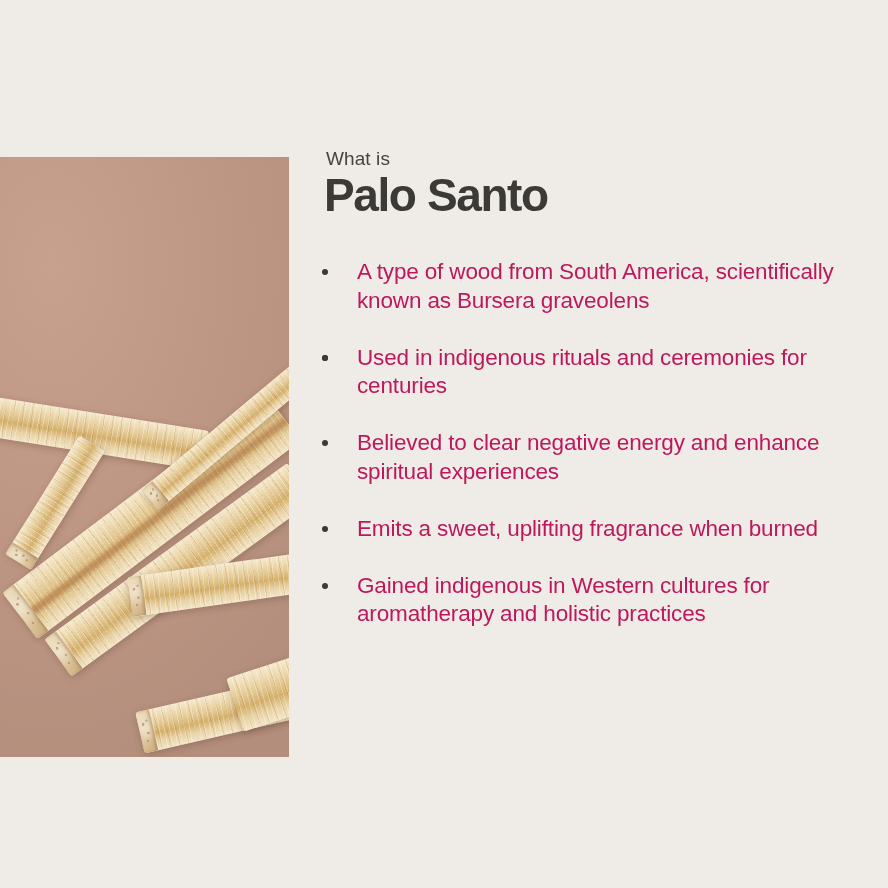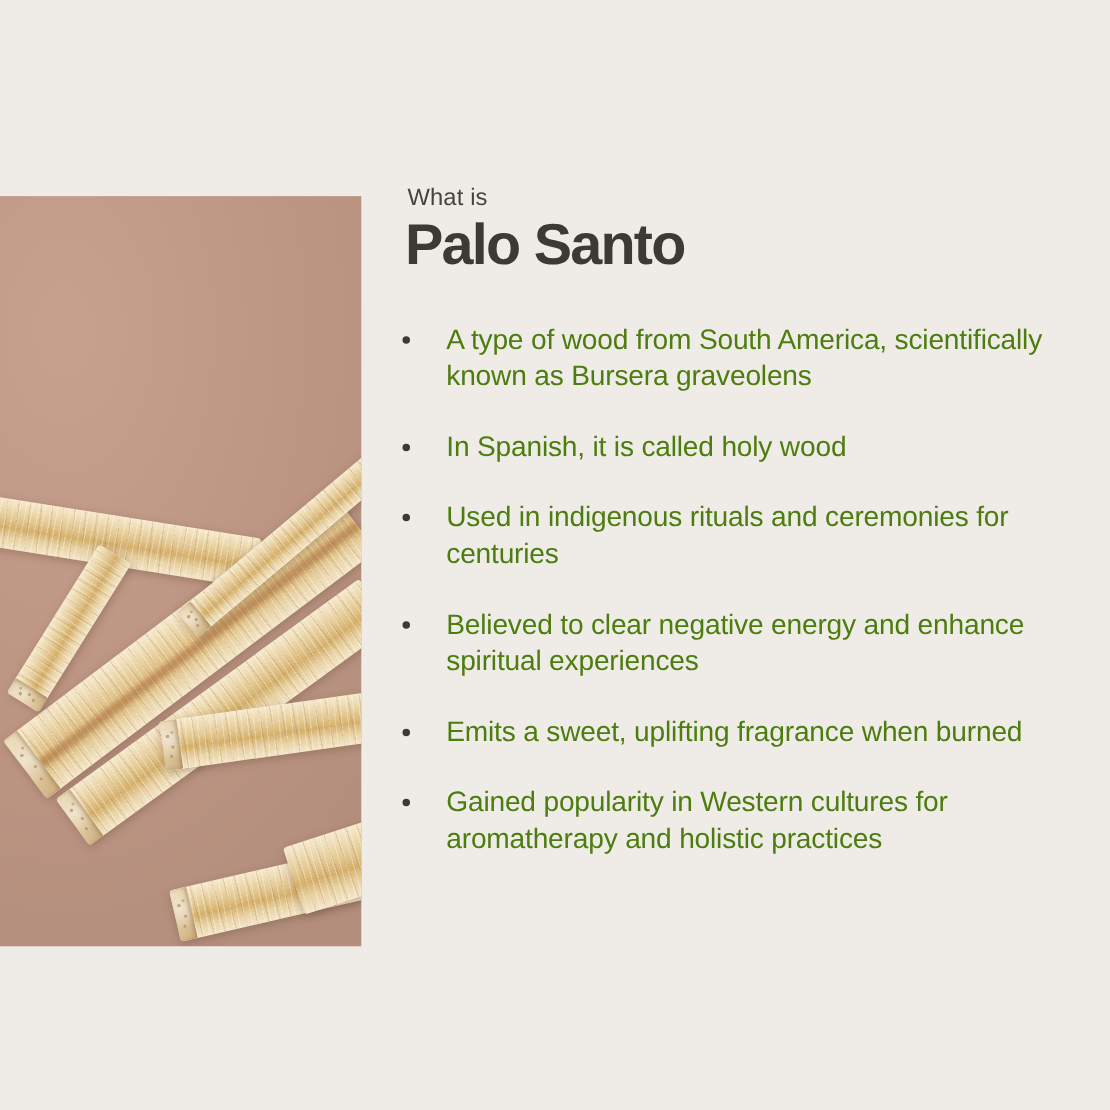--- a/index.html
+++ b/index.html
@@ -146,21 +146,21 @@
     padding: 0;
     list-style: none;
   }
 
   .bullet {
     position: relative;
     padding-left: 35px;
     margin-bottom: 28px;
     font-size: 22.5px;
     line-height: 1.28;
-    color: #4d7c0f;
+    color: #be185d;
     letter-spacing: -0.15px;
     max-width: 500px;
   }
   .bullet:last-child { margin-bottom: 0; }
 
   .bullet .dot {
     position: absolute;
     left: 0;
     top: 11px;
     width: 6px;
@@ -250,34 +250,33 @@
 
     <h1 class="title">Palo Santo</h1>
 
     <ul class="bullets">
       <li class="bullet">
         <span class="dot"></span>
         <span>A type of wood from South America, scientifically known as Bursera graveolens</span>
       </li>
       <li class="bullet">
         <span class="dot"></span>
-        <span>In Spanish, it is called holy wood</span>
       </li>
       <li class="bullet">
         <span class="dot"></span>
         <span>Used in indigenous rituals and ceremonies for centuries</span>
       </li>
       <li class="bullet">
         <span class="dot"></span>
         <span>Believed to clear negative energy and enhance spiritual experiences</span>
       </li>
       <li class="bullet">
         <span class="dot"></span>
         <span>Emits a sweet, uplifting fragrance when burned</span>
       </li>
       <li class="bullet">
         <span class="dot"></span>
-        <span>Gained popularity in Western cultures for aromatherapy and holistic practices</span>
+        <span>Gained indigenous in Western cultures for aromatherapy and holistic practices</span>
       </li>
     </ul>
 
   </div>
 </div>
 
 </body></html>

